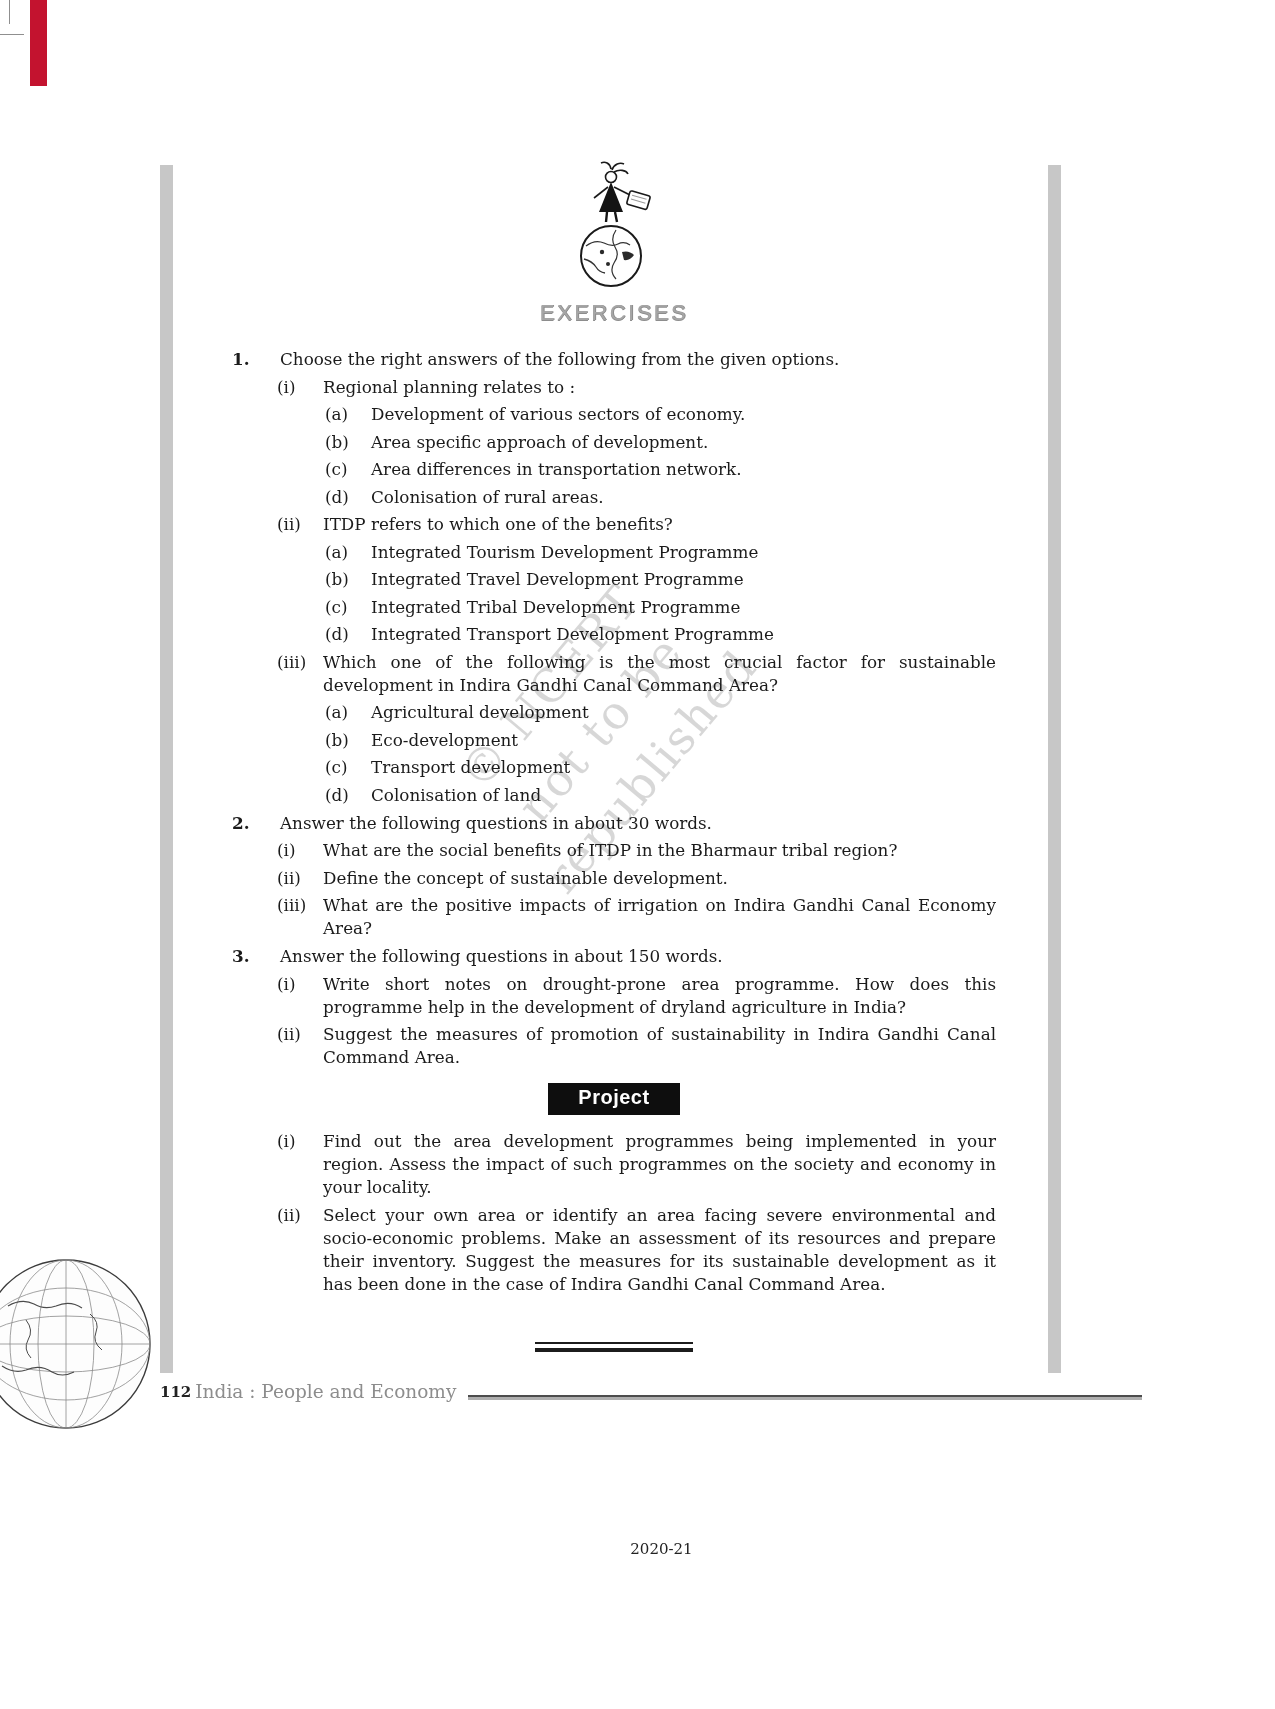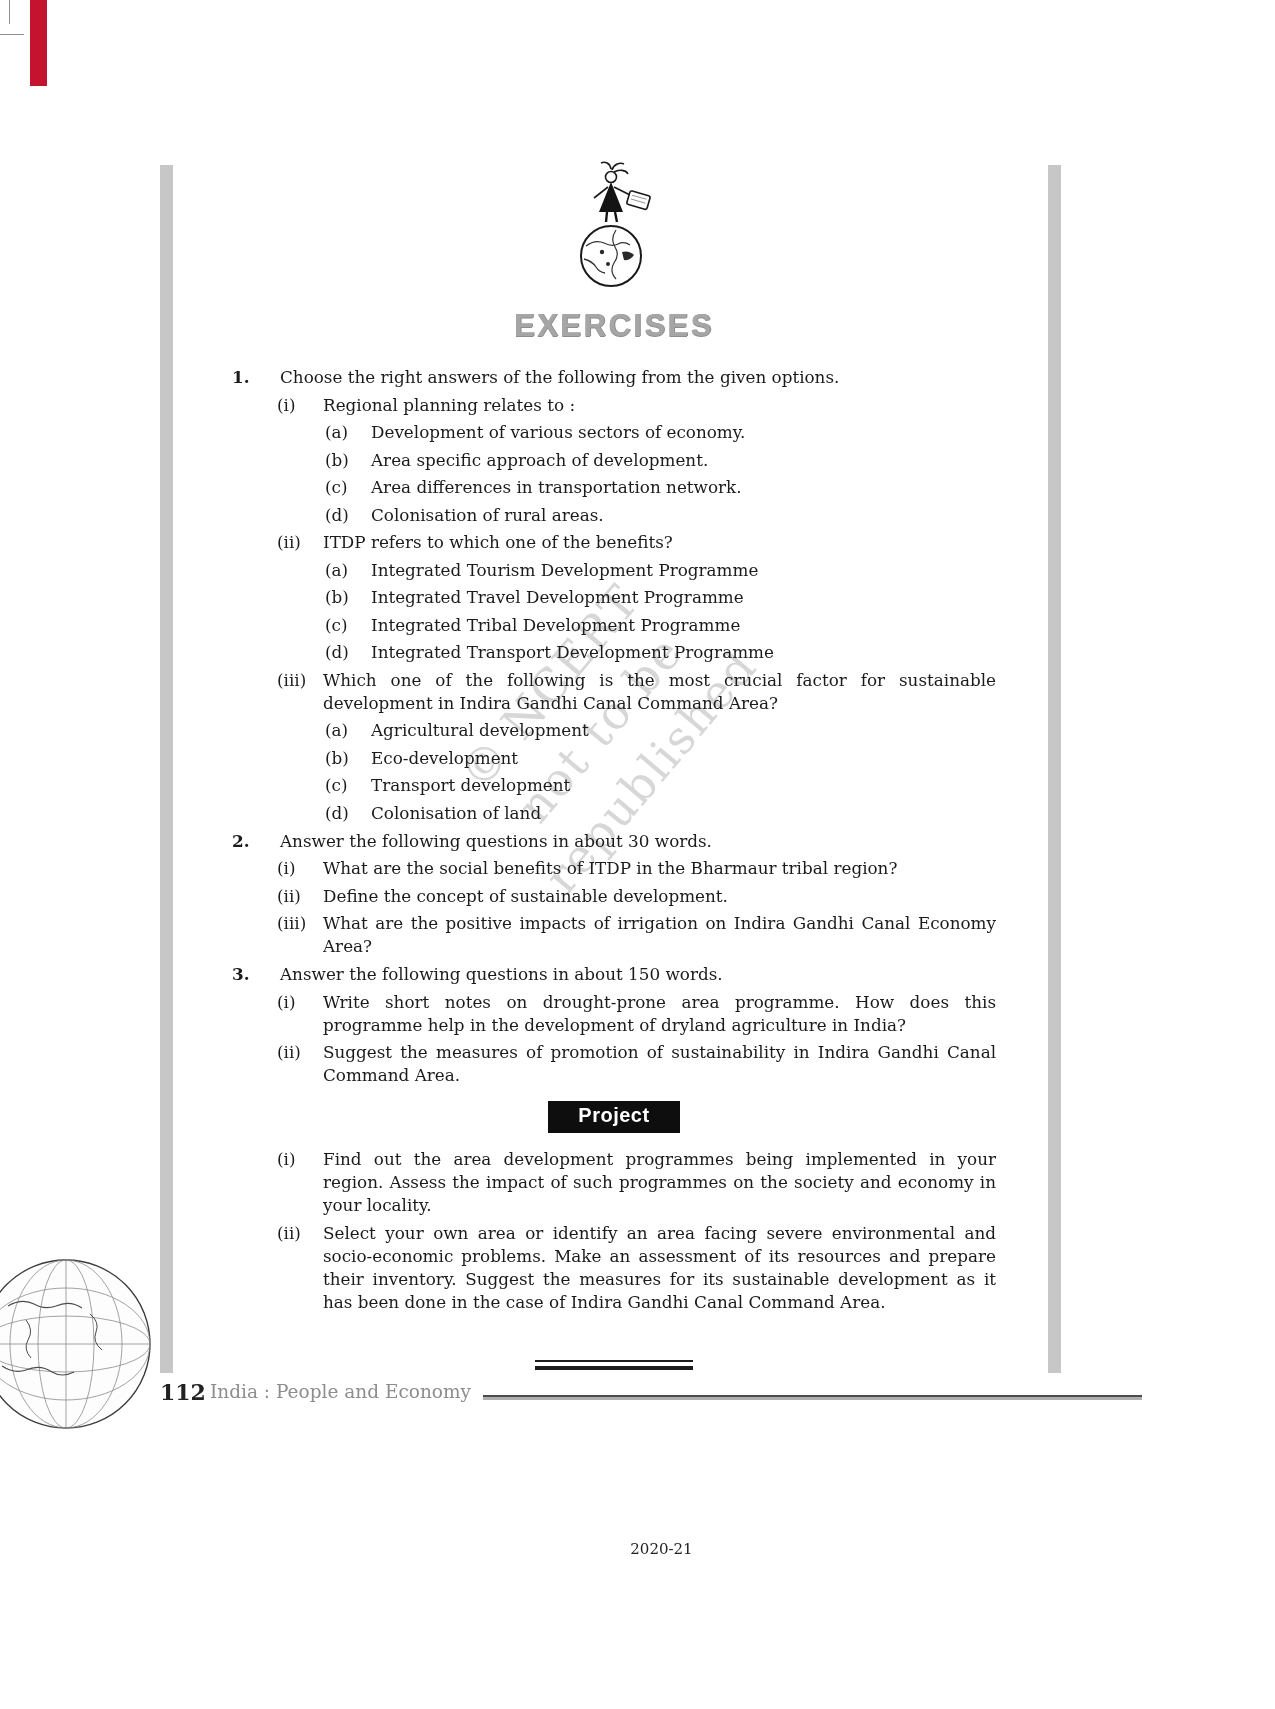--- a/index.html
+++ b/index.html
@@ -19,22 +19,22 @@
   .watermark {
     position:absolute; left:340px; top:630px; width:520px; z-index:1;
     transform:rotate(-50deg); color:#8f8f8f; opacity:0.35; text-align:center;
     font-size:46px; line-height:66px; letter-spacing:2px;
   }
 
   
   .main { position:absolute; left:232px; top:160px; width:764px; z-index:2; }
   .figure { text-align:center; height:134px; }
   .heading {
-    margin:14px 0 0; text-align:center; font-family:"Liberation Sans", sans-serif;
-    font-weight:bold; font-size:31px; letter-spacing:2.5px; color:#a6a6a6;
+    margin:6px 0 0; text-align:center; font-family:"Liberation Sans", sans-serif;
+    font-weight:normal; font-size:22px; letter-spacing:2.5px; color:#a6a6a6;
     text-shadow:0 1px 0 #8d8d8d, 1px 0 0 #8d8d8d;
   }
   .content { margin-top:22px; line-height:23px; }
 
   .row { display:flex; margin-bottom:4.5px; }
   .row .num { flex:none; }
   .row .txt { flex:1 1 auto; text-align:justify; }
   .lvl0 { margin-top:5px; }
   .lvl0 .num { width:48px; font-weight:bold; }
   .lvl1 { margin-left:45px; }
@@ -47,21 +47,21 @@
     font-family:"Liberation Sans", sans-serif; font-weight:bold; font-size:20px;
     padding:3px 30px 6px; letter-spacing:0.5px;
   }
 
   .end-rule { margin:46px auto 0; width:158px; }
   .end-rule-a { height:2px; background:#1c1c1c; margin-bottom:4px; }
   .end-rule-b { height:4px; background:#1c1c1c; }
 
   
   .footer { position:absolute; left:160px; right:133px; top:1380px; display:flex; align-items:flex-end; z-index:2; }
-  .footer-page  { font-weight:bold; font-size:22px; color:#222; line-height:24px; }
+  .footer-page  { font-weight:bold; font-size:15px; color:#222; line-height:24px; }
   .footer-title { color:#8d8d8d; font-size:18.5px; margin-left:4px; white-space:nowrap; line-height:24px; }
   .footer-rule  { flex:1 1 auto; margin-left:12px; margin-bottom:4px; }
   .footer-rule-a { height:2px; background:#4c4c4c; }
   .footer-rule-b { height:3px; background:#aeaeae; }
 
   .year { position:absolute; left:0; width:100%; top:1540px; text-align:center; font-size:15px; color:#222; z-index:2;margin-left:24px; }
 
   .globe-corner { position:absolute; left:-22px; top:1256px; z-index:0; }
 </style>
 </head>

